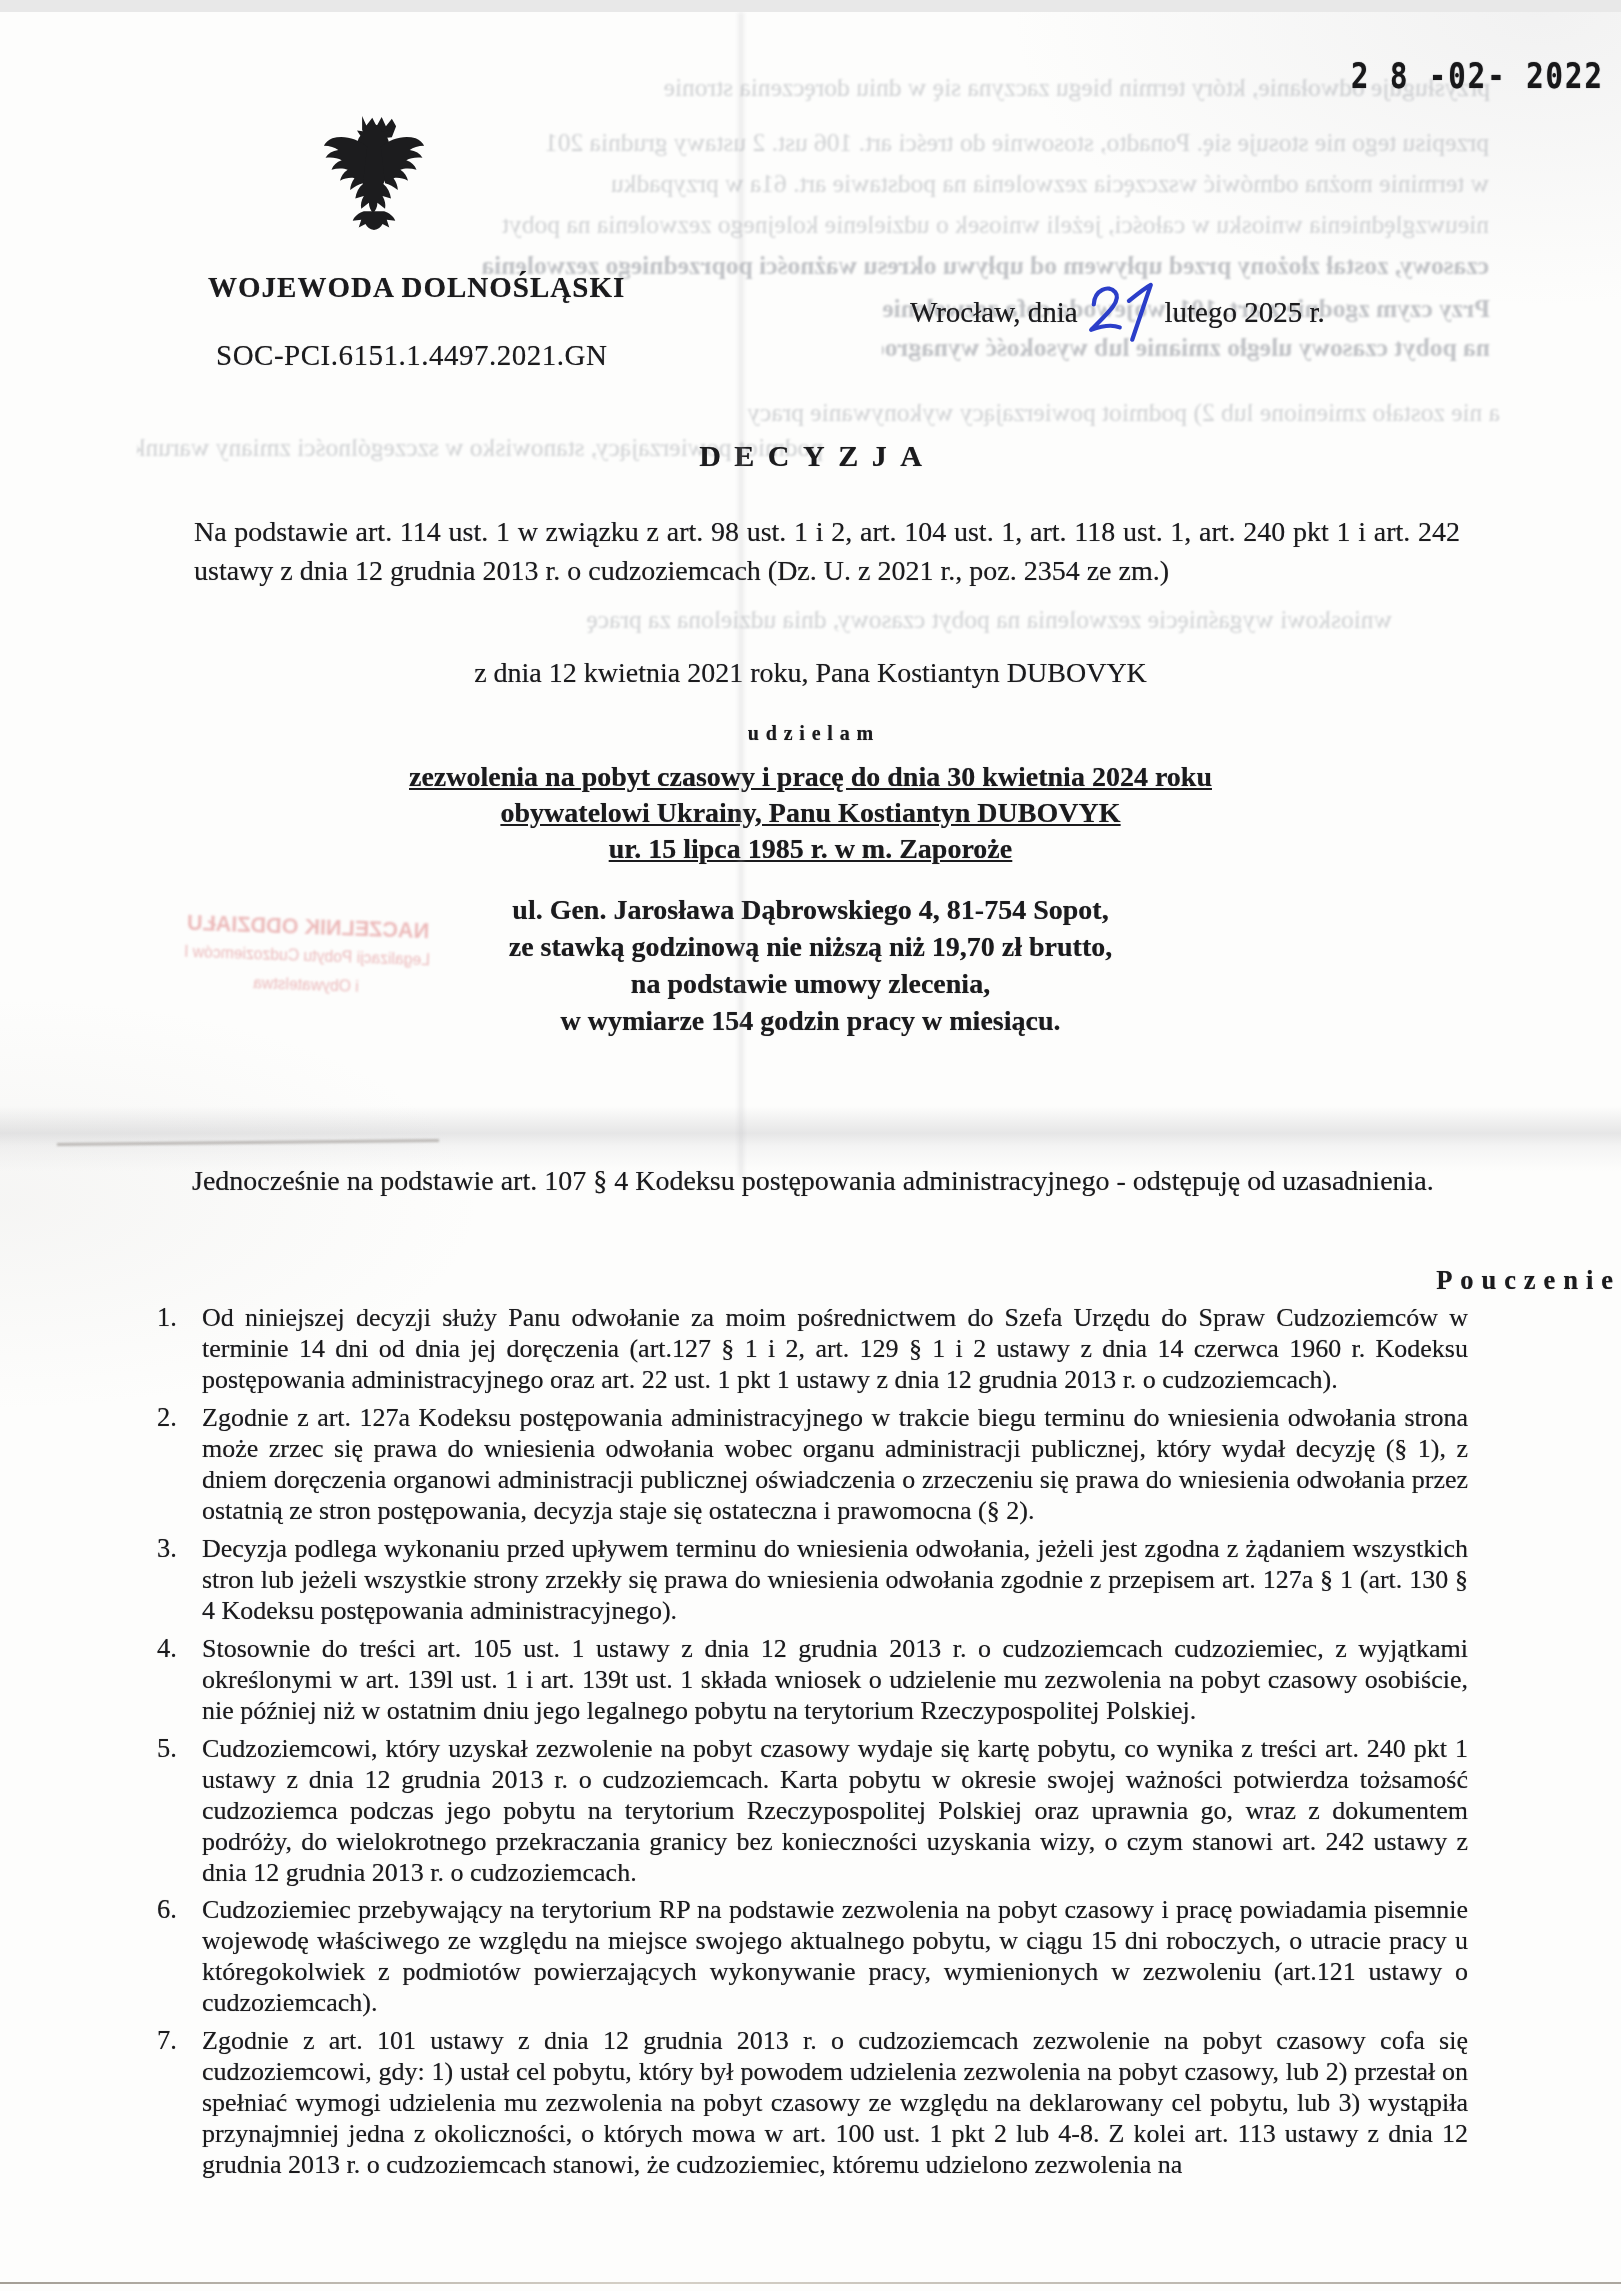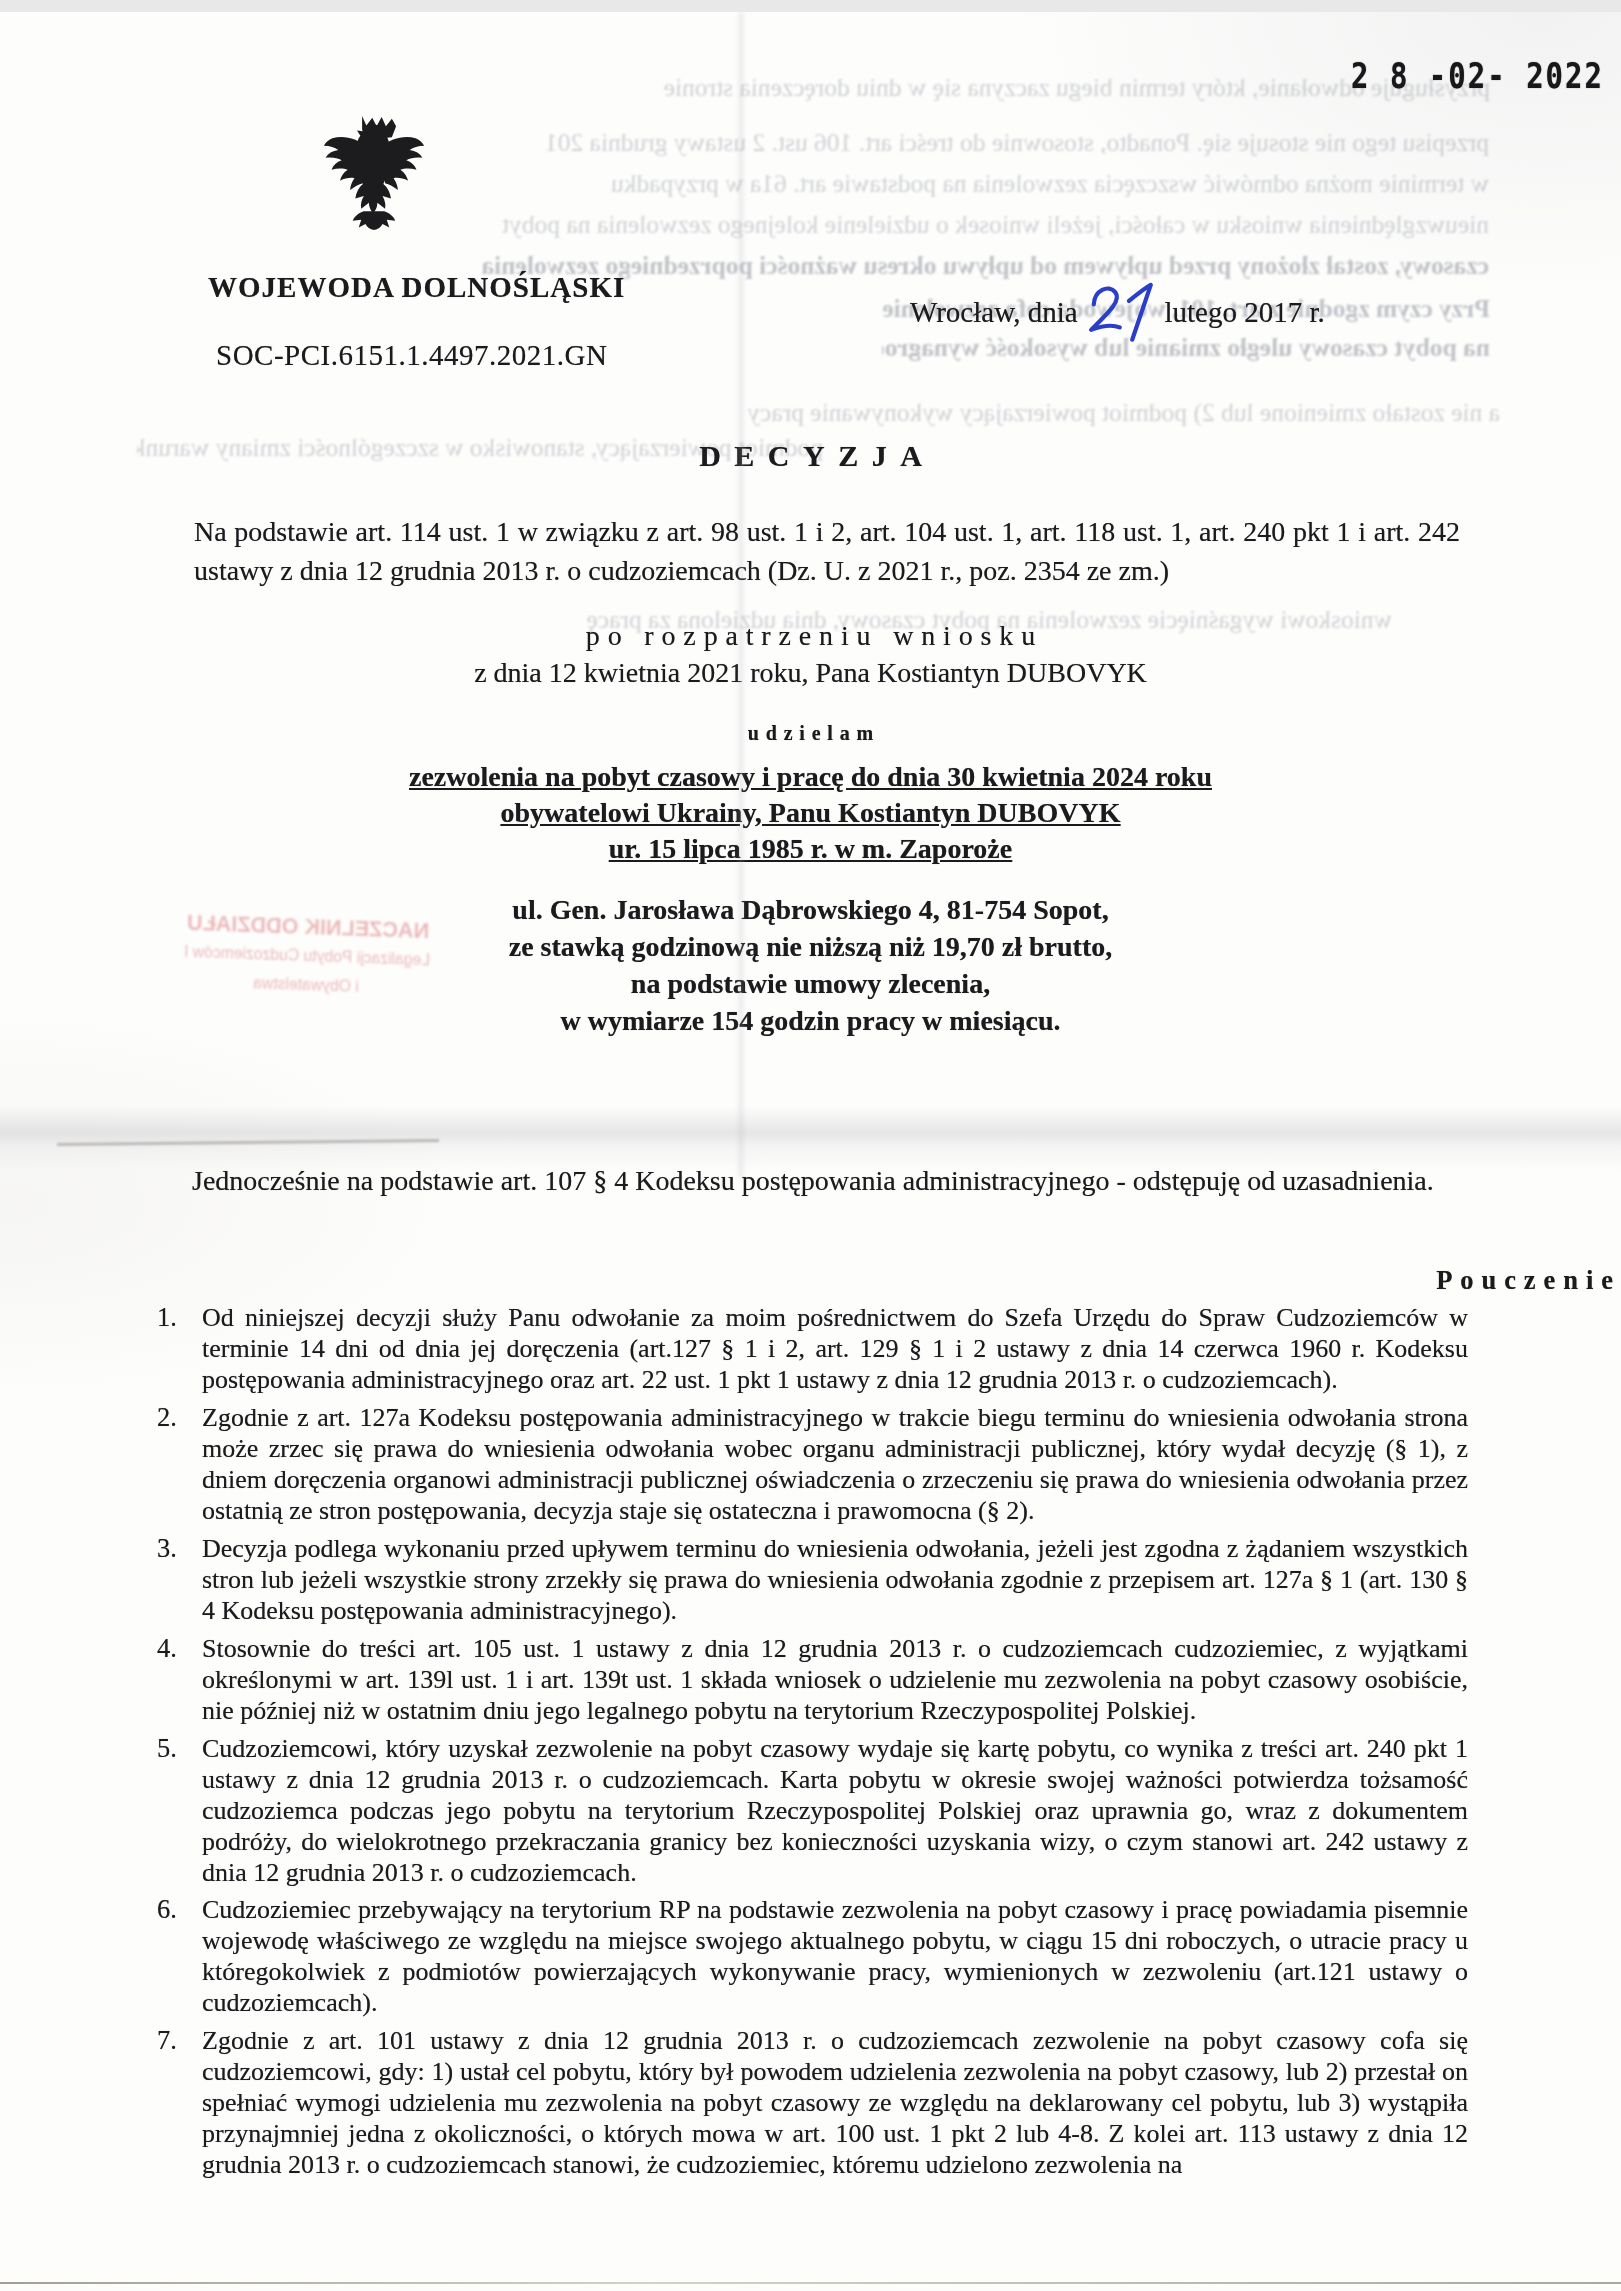--- a/index.html
+++ b/index.html
@@ -172,30 +172,29 @@
   <div class="place-date doc-text">
     <span>Wrocław, dnia</span>
     <span class="hand-day" aria-label="21">
       <svg viewBox="0 0 90 90" width="84" height="82" xmlns="http://www.w3.org/2000/svg">
         <g fill="none" stroke="#2b3ec9" stroke-width="4.6" stroke-linecap="round" stroke-linejoin="round" transform="rotate(6 45 45)">
           <path d="M12 38 C11 22 26 14 34 22 C42 30 30 44 12 66 C24 60 36 58 43 60"></path>
           <path d="M50 30 C58 22 66 14 72 10 L58 72"></path>
         </g>
       </svg>
     </span>
-    <span>lutego 2017 r.</span>
+    <span>lutego 2025 r.</span>
   </div>
 
   <div class="case-number doc-text">SOC-PCI.6151.1.4497.2021.GN</div>
 
   <div class="title doc-text">DECYZJA</div>
 
   <div class="legal-basis doc-text">Na podstawie art. 114 ust. 1 w związku z art. 98 ust. 1 i 2, art. 104 ust. 1, art. 118 ust. 1, art. 240 pkt 1 i art. 242 ustawy z dnia 12 grudnia 2013 r. o cudzoziemcach (Dz. U. z 2021 r., poz. 2354 ze zm.)</div>
 
-  <div class="intro-emph doc-text">po rozpatrzeniu wniosku</div>
   <div class="intro-detail doc-text">z dnia 12 kwietnia 2021 roku, Pana Kostiantyn DUBOVYK</div>
 
   <div class="grant-emph doc-text">udzielam</div>
 
   <div class="grant-block">
     <div class="doc-text">zezwolenia na pobyt czasowy i pracę do dnia 30 kwietnia 2024 roku</div>
     <div class="doc-text">obywatelowi Ukrainy, Panu Kostiantyn DUBOVYK</div>
     <div class="doc-text">ur. 15 lipca 1985 r. w m. Zaporoże</div>
   </div>
 

